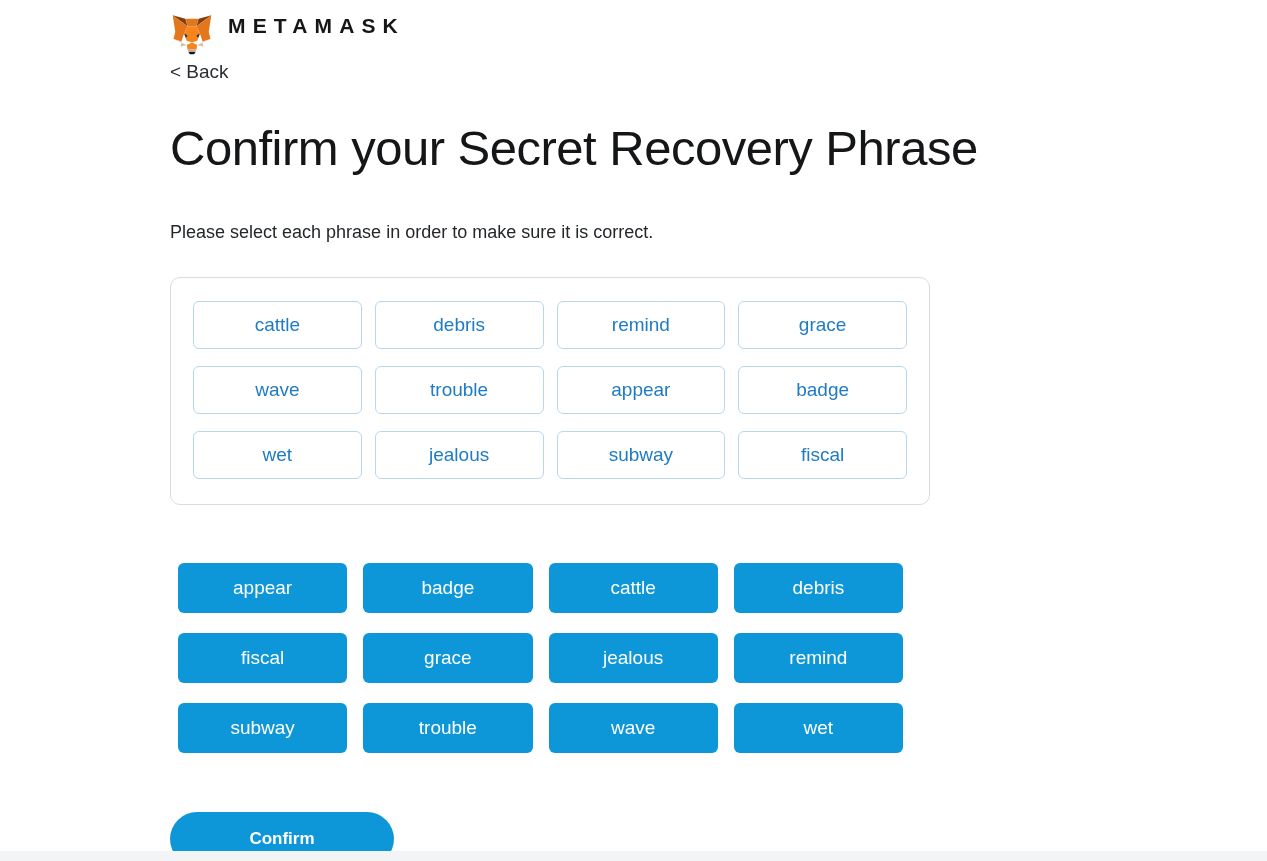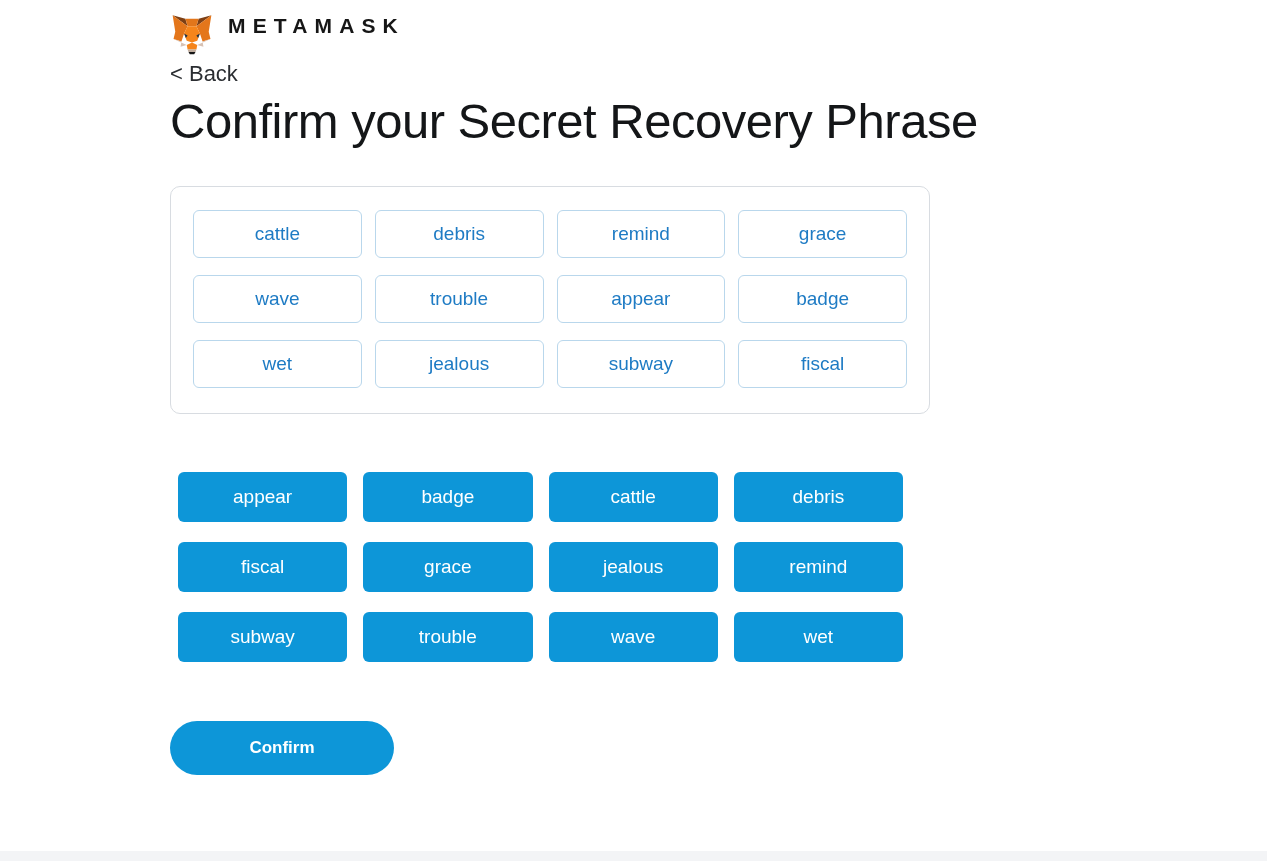--- a/index.html
+++ b/index.html
@@ -28,28 +28,28 @@
   .fox-icon svg { display: block; }
   .brand-name {
     font-size: 21px;
     font-weight: 700;
     letter-spacing: 0.34em;
     color: #161616;
   }
   .back-link {
     display: inline-block;
     margin-top: 3px;
-    font-size: 22px;
+    font-size: 19px;
     color: #2a2d31;
     text-decoration: none;
     cursor: pointer;
   }
   
   h1.page-title {
-    margin-top: 4px;
+    margin-top: 35px;
     font-size: 49px;
     font-weight: 500;
     letter-spacing: -0.5px;
     line-height: 1.25;
     color: #141618;
     white-space: nowrap;
   }
   .page-subtitle {
     margin-top: 43px;
     font-size: 18px;
@@ -152,20 +152,21 @@
         <polygon points="42,86 58,86 55,91 45,91" fill="#161616"></polygon>
       </svg>
     </span>
     <span class="brand-name">METAMASK</span>
   </div>
 
   <a class="back-link">&lt; Back</a>
 
   <h1 class="page-title">Confirm your Secret Recovery Phrase</h1>
 
+  <p class="page-subtitle">Please select each phrase in order to make sure it is correct.</p>
 
   <div class="slots-panel">
     <div class="slots-grid">
 
         <div class="slot-chip">
           <span>cattle</span>
         </div>
 
         <div class="slot-chip">
           <span>debris</span>

